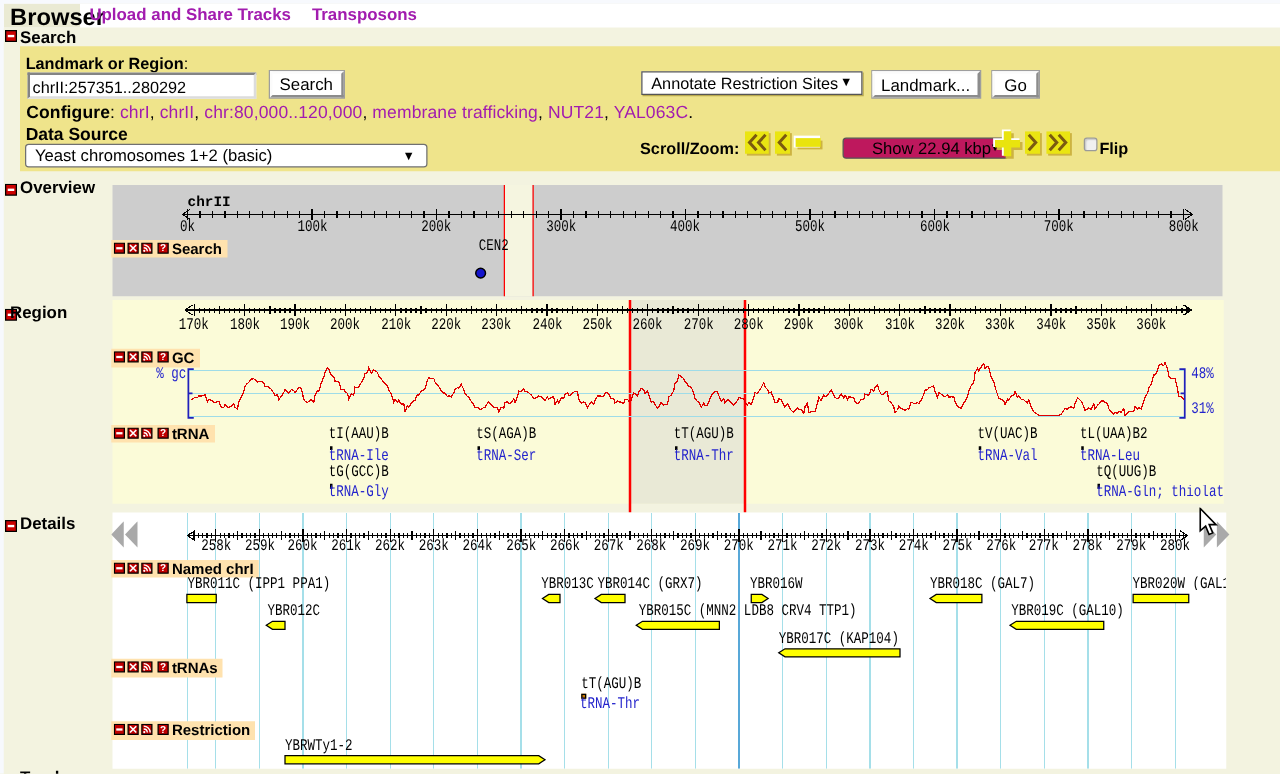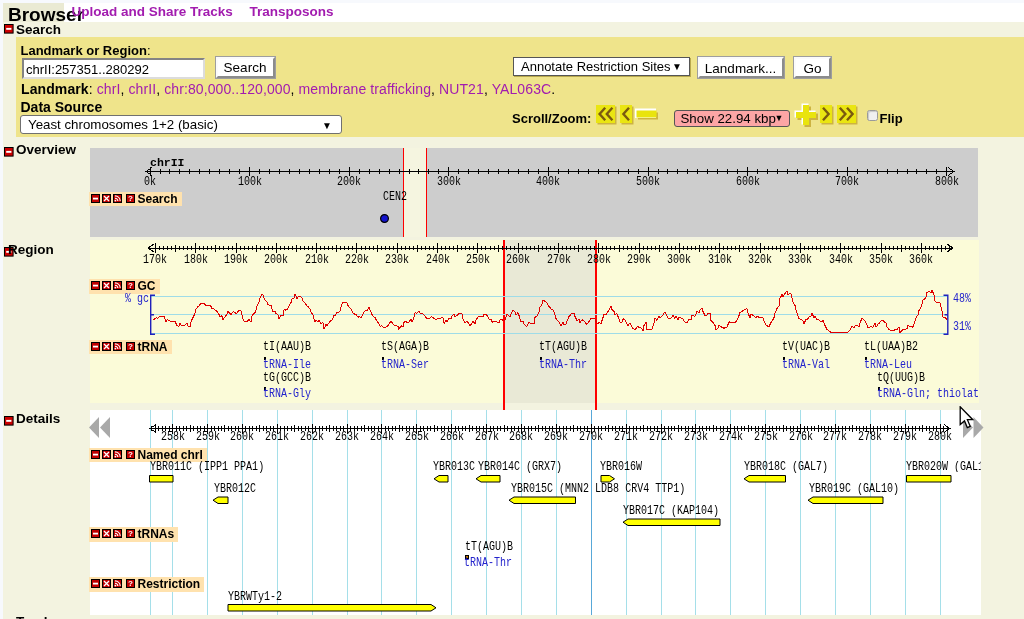--- a/index.html
+++ b/index.html
@@ -31,41 +31,41 @@
     <rect x="2.2" y="3.9" width="5.2" height="1.9" fill="#fff"></rect>
   </svg>
 <div class="ab h" style="left:16px;top:22px">Search</div>
 <div class="ab" style="left:16px;top:37px;width:1008px;height:100px;background:#efe48b"></div>
 <div class="ab" style="left:20.5px;top:43px;font:13px 'Liberation Sans'"><span class="b">Landmark or Region</span>:</div>
 <div class="ab" style="left:21.5px;top:58px;width:177px;height:13px;background:#fff;border:2px solid;border-color:#848484 #dcdcdc #dcdcdc #848484;font:13px 'Liberation Sans';padding:2px 0 2px 2.5px">chrII:257351..280292</div>
 <div class="ab btn" style="left:215.5px;top:57px;width:55px;height:16px;padding-top:1px">Search</div>
 <div class="ab sel" style="left:513px;top:57px;width:168px;height:17px;line-height:17px;padding-left:7px;border-radius:0;border-color:#555;font-size:13px">Annotate Restriction Sites<span style="position:absolute;right:7px;top:0px;font-size:10px">▼</span></div>
 <div class="ab btn" style="left:697.5px;top:57px;width:82px;height:15px;padding-top:2px">Landmark...</div>
 <div class="ab btn" style="left:794px;top:57px;width:33px;height:15px;padding-top:2px">Go</div>
-<div class="ab" style="left:21px;top:81px;letter-spacing:0.1px;font:14px 'Liberation Sans';white-space:pre"><span class="b">Landmark</span>: <span class="lnk">chrI</span>, <span class="lnk">chrII</span>, <span class="lnk">chr:80,000..120,000</span>, <span class="lnk">membrane trafficking</span>, <span class="lnk">NUT21</span>, <span class="lnk">YAL063C</span>.</div>
+<div class="ab" style="left:21px;top:81px;letter-spacing:0.1px;font:14px 'Liberation Sans';white-space:pre"><span class="b">Configure</span>: <span class="lnk">chrI</span>, <span class="lnk">chrII</span>, <span class="lnk">chr:80,000..120,000</span>, <span class="lnk">membrane trafficking</span>, <span class="lnk">NUT21</span>, <span class="lnk">YAL063C</span>.</div>
 <div class="ab b" style="left:20.5px;top:99px;font-size:14px">Data Source</div>
 <div class="ab sel" style="left:20px;top:114.5px;width:313px;height:17.5px;line-height:17.5px;padding-left:7px;border-radius:3px;box-shadow:none;border-color:#707070">Yeast chromosomes 1+2 (basic)<span style="position:absolute;right:9px;top:1px;font-size:10px">▼</span></div>
 <div class="ab b" style="left:512px;top:111px;font-size:13px">Scroll/Zoom:</div>
 <svg class="ab" style="left:596px;top:105px" width="22" height="21">
     <rect x="1.5" y="1.5" width="19" height="18" fill="#cdb341"></rect>
     <rect x="0" y="0" width="19" height="18" fill="#eae512"></rect>
     <path d="M9.2,2.8 L3.6,9.0 L9.2,15.2" fill="none" stroke="#7a5a10" stroke-width="2.4"></path>
     <path d="M16.4,2.8 L10.8,9.0 L16.4,15.2" fill="none" stroke="#7a5a10" stroke-width="2.4"></path>
   </svg>
 <svg class="ab" style="left:619.5px;top:105px" width="15" height="21">
     <rect x="1.5" y="1.5" width="12" height="18" fill="#cdb341"></rect>
     <rect x="0" y="0" width="12" height="18" fill="#eae512"></rect>
     <path d="M9,2.8 L3.4,9.0 L9,15.2" fill="none" stroke="#7a5a10" stroke-width="2.4"></path>
   </svg>
 <svg class="ab" style="left:634px;top:106.5px" width="26" height="15">
     <rect x="4" y="5.5" width="20" height="7" fill="#cdb341"></rect>
     <rect x="1" y="1.5" width="21" height="9.5" fill="#fff"></rect>
     <rect x="2.5" y="3.5" width="20" height="7" fill="#e9e40e"></rect>
   </svg>
-<div class="ab sel" style="left:673.5px;top:110px;width:108px;height:15px;line-height:15px;padding-left:6px;border-radius:3px;box-shadow:none;border-color:#555;background:#fca5a5">Show 22.94 kbp<span style="position:absolute;right:5px;top:0px;font-size:9px">▼</span></div>
+<div class="ab sel" style="left:673.5px;top:110px;width:108px;height:15px;line-height:15px;padding-left:23px;border-radius:3px;box-shadow:none;border-color:#555;background:#be185d">Show 22.94 kbp<span style="position:absolute;right:5px;top:0px;font-size:9px">▼</span></div>
 <svg class="ab" style="left:793.5px;top:102.5px" width="25" height="25">
     <path d="M10.5,3.5 h6.5 v7 h7 v6.5 h-7 v7 h-6.5 v-7 h-7 v-6.5 h7 z" fill="#cdb341"></path>
     <path d="M7.5,0.5 h7 v7 h7 v7 h-7 v7 h-7 v-7 h-7 v-7 h7 z" fill="#fff"></path>
     <path d="M9,2 h6 v7 h7 v6 h-7 v7 h-6 v-7 h-7 v-6 h7 z" fill="#e9e40e"></path>
   </svg>
 <svg class="ab" style="left:819.5px;top:105px" width="15" height="21">
     <rect x="1.5" y="1.5" width="12" height="18" fill="#cdb341"></rect>
     <rect x="0" y="0" width="12" height="18" fill="#eae512"></rect>
     <path d="M3,2.8 L8.6,9.0 L3,15.2" fill="none" stroke="#7a5a10" stroke-width="2.4"></path>
   </svg>

